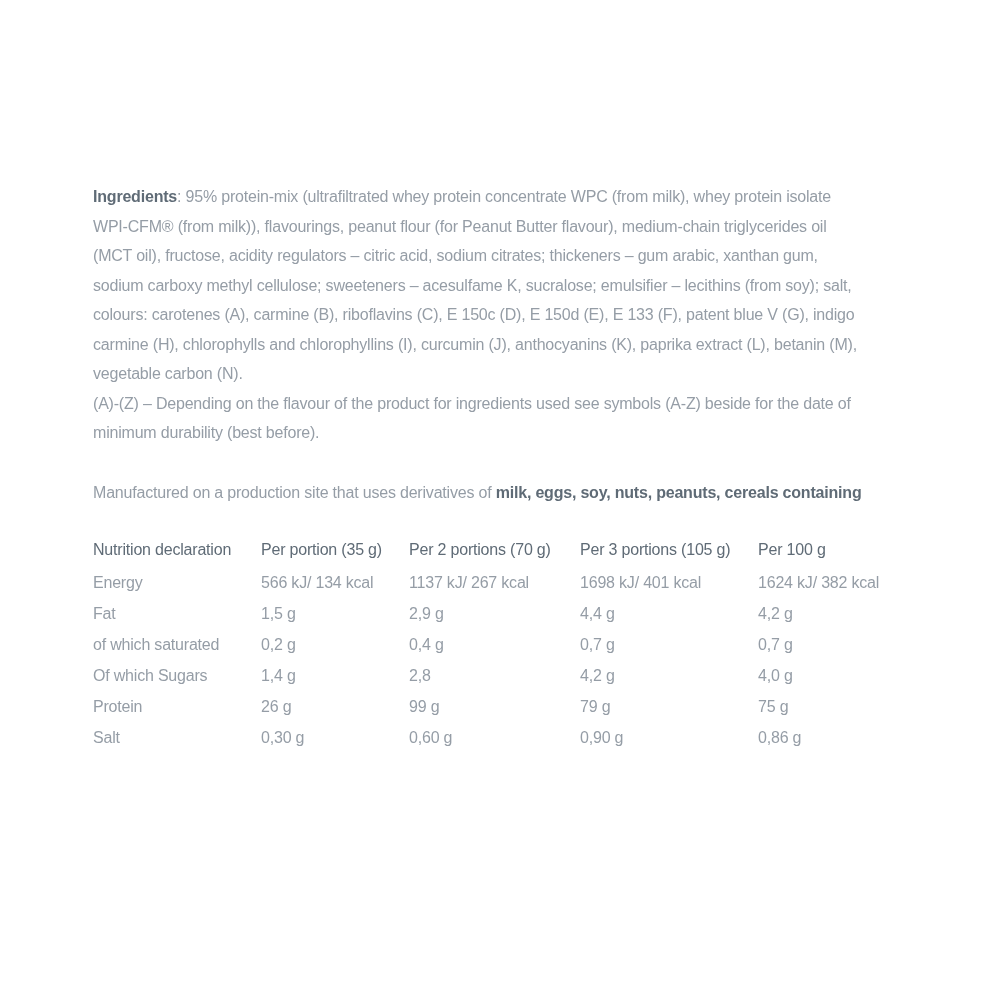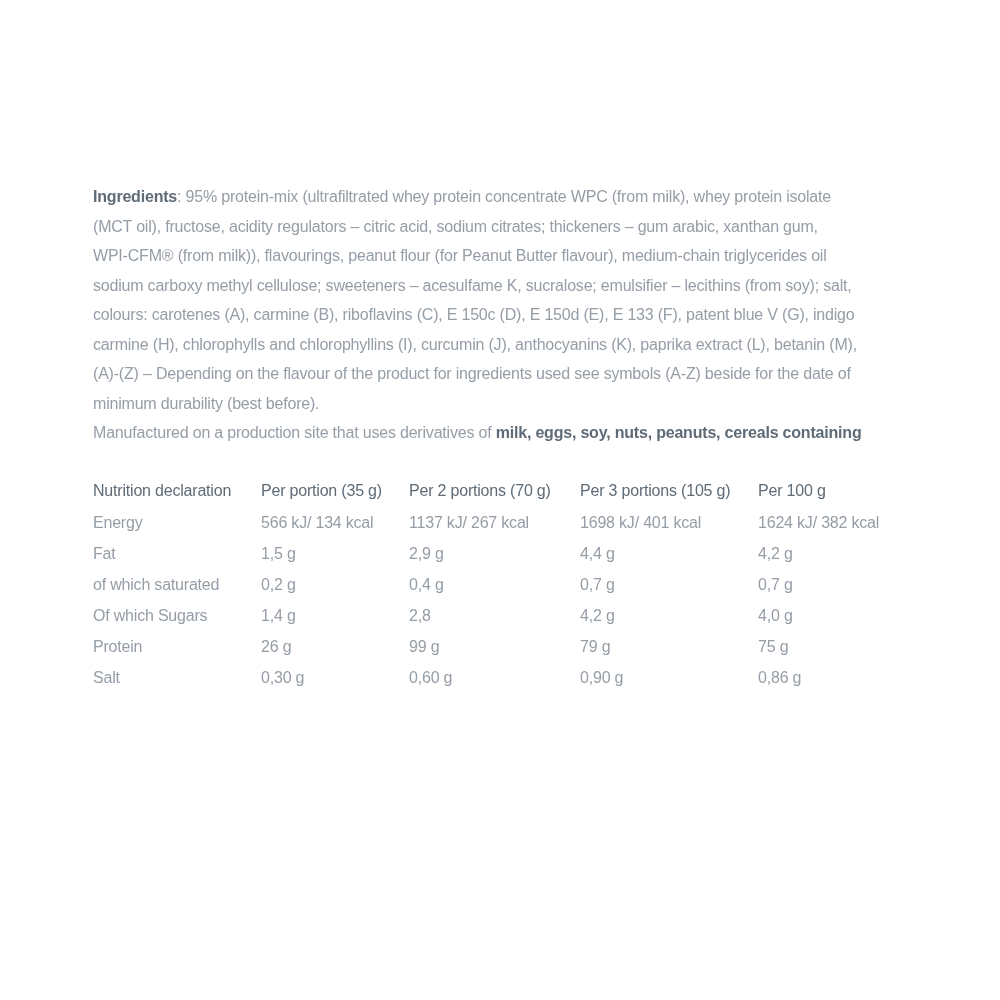--- a/index.html
+++ b/index.html
@@ -21,21 +21,21 @@
     background: var(--page-bg);
   }
   .para {
     font-size: 16px;
     line-height: 29.5px;
     letter-spacing: -0.2px;
     color: var(--text-regular);
   }
   .line { display: block; white-space: nowrap; }
   .strong, strong { font-weight: 700; color: var(--text-strong); }
-  .manufactured { }
+  .manufactured { margin-top: 30px; }
   table.nutrition {
     margin-top: 26px;
     border-collapse: collapse;
     table-layout: fixed;
     width: 813px;
     font-size: 16px;
     letter-spacing: -0.2px;
     color: var(--text-regular);
   }
   table.nutrition th, table.nutrition td {
@@ -50,25 +50,26 @@
   table.nutrition tbody tr { height: 31px; margin-top: 8px; }
   table.nutrition th { font-weight: 400; color: var(--text-strong); }
 </style>
 </head>
 <body>
 
 <div class="page">
 
   <p class="para">
     <span class="line"><strong>Ingredients</strong><span>: 95% protein-mix (ultrafiltrated whey protein concentrate WPC (from milk), whey protein isolate</span></span>
+    <span class="line">WPI-CFM® (from milk)), flavourings, peanut flour (for Peanut Butter flavour), medium-chain triglycerides oil</span>
     <span class="line">(MCT oil), fructose, acidity regulators – citric acid, sodium citrates; thickeners – gum arabic, xanthan gum,</span>
-    <span class="line">WPI-CFM® (from milk)), flavourings, peanut flour (for Peanut Butter flavour), medium-chain triglycerides oil</span>
     <span class="line">sodium carboxy methyl cellulose; sweeteners – acesulfame K, sucralose; emulsifier – lecithins (from soy); salt,</span>
     <span class="line">colours: carotenes (A), carmine (B), riboflavins (C), E 150c (D), E 150d (E), E 133 (F), patent blue V (G), indigo</span>
     <span class="line">carmine (H), chlorophylls and chlorophyllins (I), curcumin (J), anthocyanins (K), paprika extract (L), betanin (M),</span>
+    <span class="line">vegetable carbon (N).</span>
     <span class="line">(A)-(Z) – Depending on the flavour of the product for ingredients used see symbols (A-Z) beside for the date of</span>
     <span class="line">minimum durability (best before).</span>
   </p>
 
   <p class="para manufactured">
     <span class="line"><span>Manufactured on a production site that uses derivatives of </span><strong>milk, eggs, soy, nuts, peanuts, cereals containing</strong></span>
   </p>
 
   <table class="nutrition">
     <colgroup>

